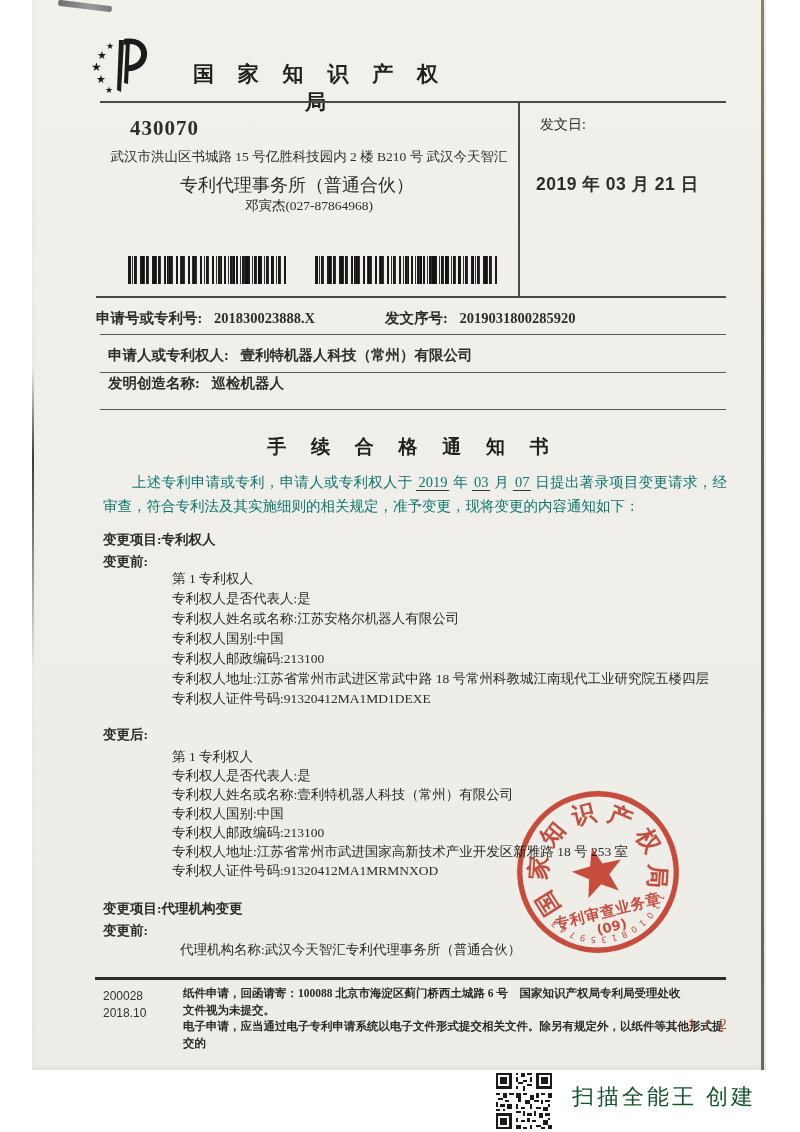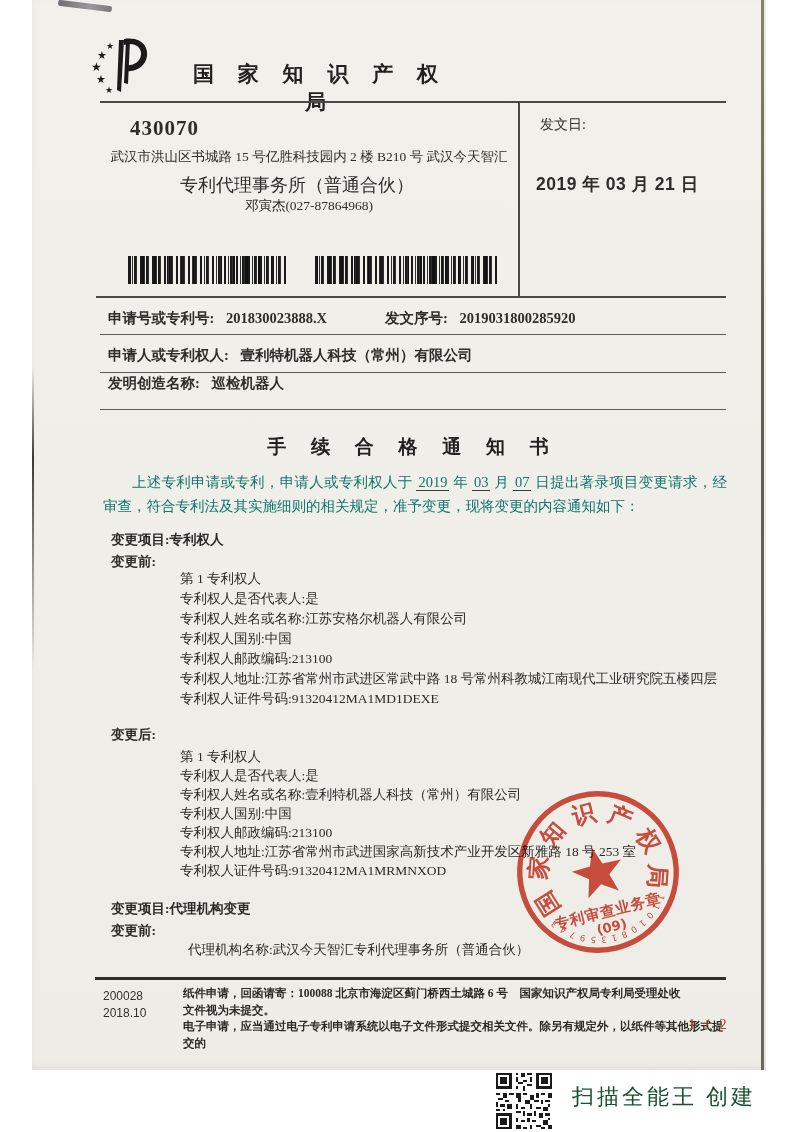--- a/index.html
+++ b/index.html
@@ -40,33 +40,33 @@
      background-image:
        repeating-linear-gradient(90deg,#1a1a1a 0 2px,rgba(0,0,0,0) 2px 6px),
        repeating-linear-gradient(90deg,#30302e 0 1px,rgba(0,0,0,0) 1px 4px),
        repeating-linear-gradient(90deg,#111 0 3px,rgba(0,0,0,0) 3px 13px);}
   .bc1{left:128px;width:158px;}
   .bc2{left:315px;width:182px;}
 
   .metaline{position:absolute;font-size:14.5px;}
   .metaline .lbl{font-weight:bold;}
   .metaline .val{font-weight:bold;margin-left:8px;font-family:"Liberation Serif","DejaVu Serif",serif;}
-  .m-app{left:108px;top:309px;}
+  .m-app{left:96px;top:309px;}
   .m-dnum{left:385px;top:309px;}
   .m-applicant{left:108px;top:346px;}
   .m-invention{left:108px;top:374px;}
   .m-applicant .val,.m-invention .val{font-weight:600;}
 
   .notice-title{position:absolute;left:100px;top:434px;width:626px;text-align:center;
         font-size:19px;font-weight:bold;letter-spacing:10px;color:#222120;}
   .notice-para{position:absolute;left:103px;top:470px;width:624px;font-size:14.5px;line-height:24px;
         text-align:justify;text-indent:2em;color:#0f766e;}
   .u{border-bottom:1.5px solid #3a3936;padding:0 2px;}
 
-  .line{position:absolute;font-size:13.5px;color:#2b2a27;white-space:nowrap;margin-left:8px;}
+  .line{position:absolute;font-size:13.5px;color:#2b2a27;white-space:nowrap;}
   .bold-ish{font-weight:600;}
 
   .seal{position:absolute;left:512px;top:786px;width:172px;height:172px;transform:rotate(-14deg);
         opacity:0.88;mix-blend-mode:multiply;}
   .footer-code{position:absolute;left:103px;font-size:12px;color:#32312e;font-family:"Liberation Sans","DejaVu Sans",sans-serif;}
   .fc1{top:989px;} .fc2{top:1006px;}
   .footer-text{position:absolute;left:183px;top:985px;width:545px;font-size:11.5px;line-height:16.5px;
         font-weight:600;color:#2b2a27;}
   .page-ind{position:absolute;left:688px;top:1016px;font-size:15px;color:#c2410c;letter-spacing:3px;}
 

